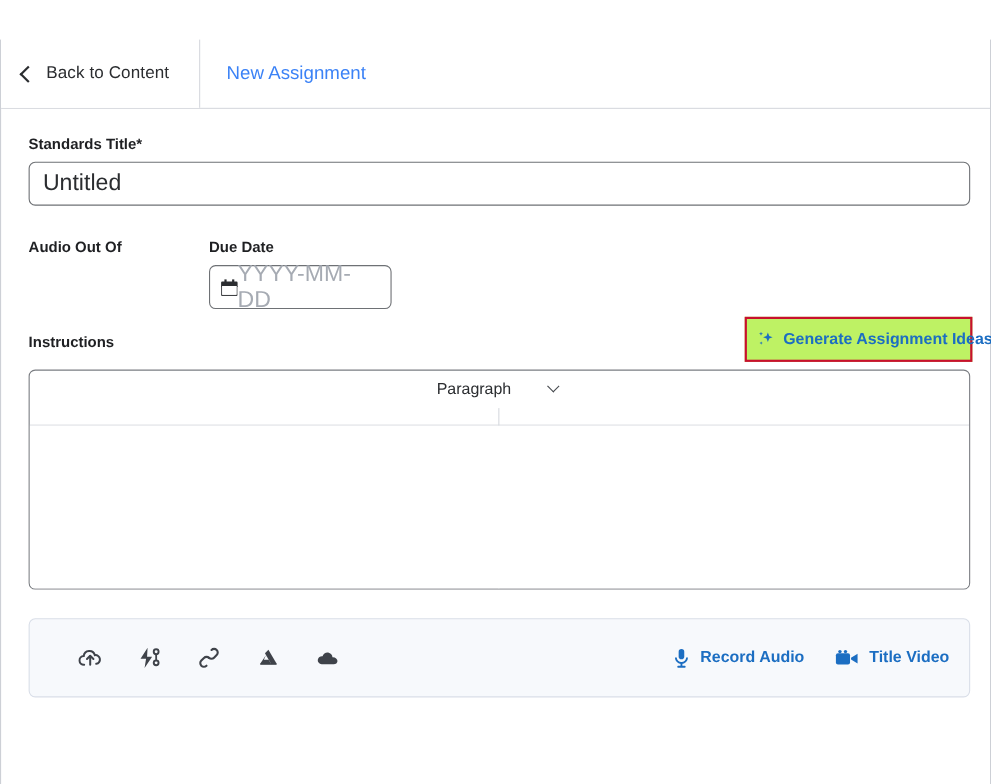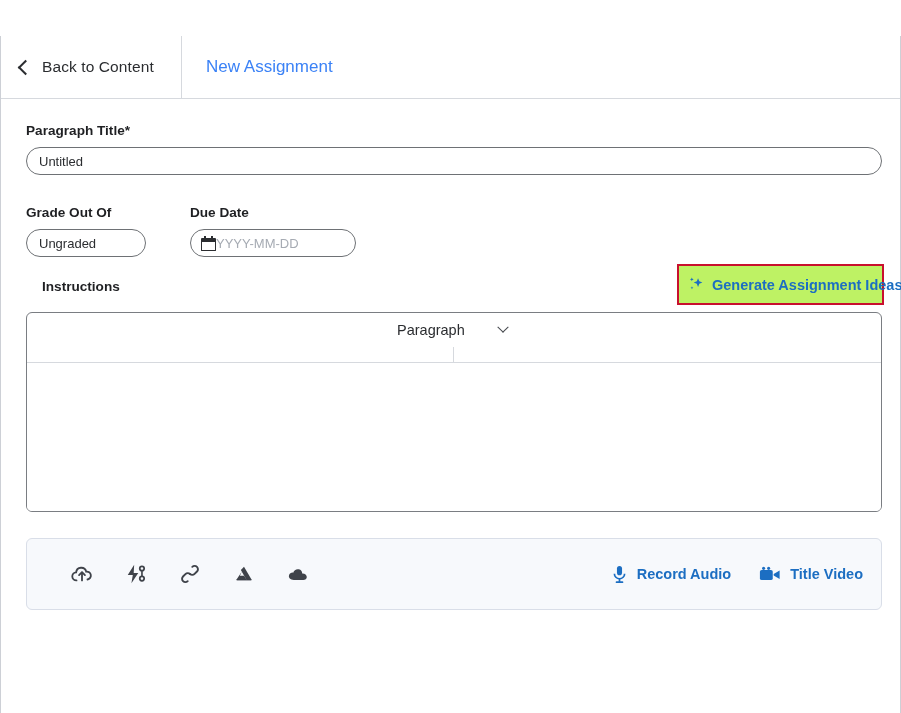--- a/index.html
+++ b/index.html
@@ -62,27 +62,27 @@
 
   .field-label {
     font-size: 13.6px;
     font-weight: bold;
     color: #1f2023;
     margin-bottom: 9px;
   }
   .req { font-weight: bold; }
 
   .text-input {
-    height: 28px;
+    height: 40px;
     border: 1px solid #6e7175;
-    border-radius: 16px;
+    border-radius: 6px;
     background: #fff;
     display: flex; align-items: center;
     padding: 0 12px;
-    font-size: 13px;
+    font-size: 21px;
     color: #2b2d30;
     cursor: text;
   }
   #title-input { width: 856px; }
 
   .link {
     color: #1c6ec2;
     font-size: 14.5px;
     cursor: pointer;
     display: inline-block;
@@ -103,21 +103,21 @@
   .cal-icon .body { position:absolute; left:0; top:6px; width:15px; height:9px; border:1.6px solid #2b2d30; border-top:none; border-radius:0 0 1px 1px; background:#fff;}
 
   
   .instr-row {
     margin-top: 22px;
     position: relative;
     height: 22px;
   }
   .instr-label {
     font-size: 13.6px; font-weight: bold; color:#1f2023;
-    position: absolute; left: 16px; top: 0;
+    position: absolute; left: 0; top: 0;
   }
   .gen-ideas-box {
     position: absolute;
     left: 651px;
     top: -15px;
     width: 207px;
     height: 41px;
     border: 2.5px solid #c8102e;
     background: #bef264;
     display: flex; align-items: center;
@@ -215,29 +215,28 @@
     <div class="back-btn">
       <span class="back-chevron"></span>
       <span class="back-label">Back to Content</span>
     </div>
     <div class="page-title">New Assignment</div>
   </div>
 
   <div class="content">
 
     <div class="field-label">
-      <span>Paragraph Title</span><span class="req">*</span>
+      <span>Standards Title</span><span class="req">*</span>
     </div>
     <div class="text-input" id="title-input">Untitled</div>
 
 
     <div class="two-col">
       <div class="col-grade">
-        <div class="field-label">Grade Out Of</div>
-        <div class="text-input" id="grade-input">Ungraded</div>
+        <div class="field-label">Audio Out Of</div>
       </div>
       <div class="col-due">
         <div class="field-label">Due Date</div>
         <div class="text-input" id="due-input">
           <span class="cal-icon">
             <span class="tick t1"></span>
               <span class="tick t2"></span>
             <span class="top"></span>
               <span class="body"></span>
           </span>

